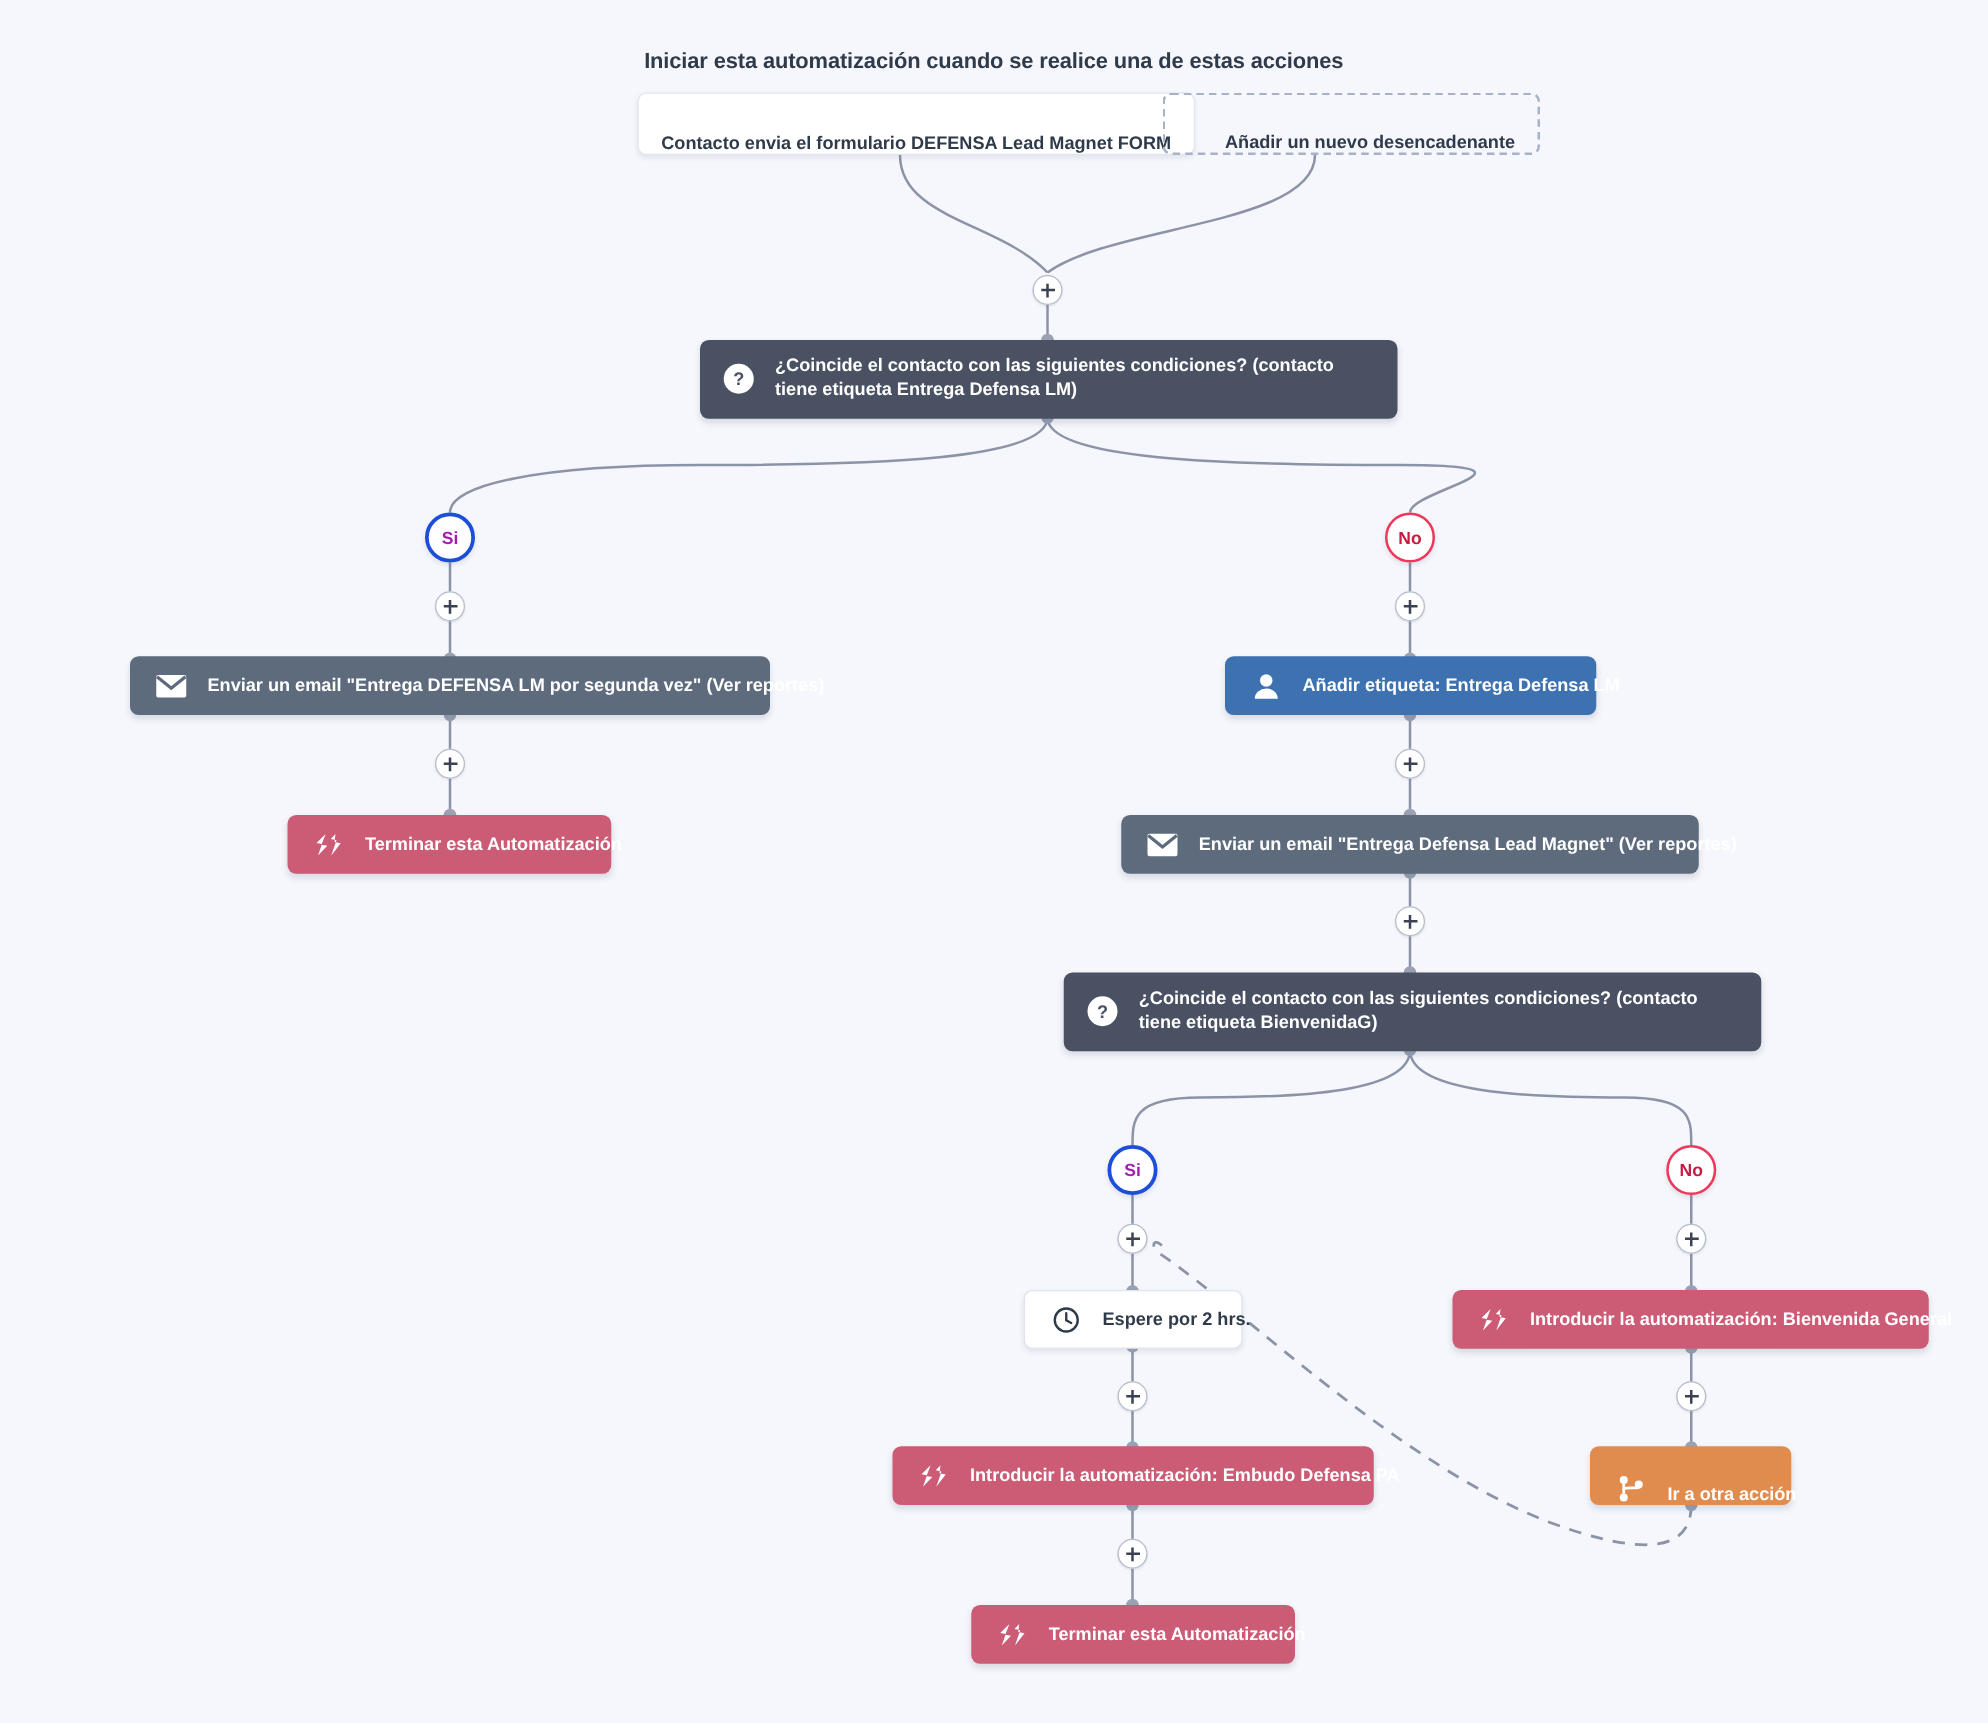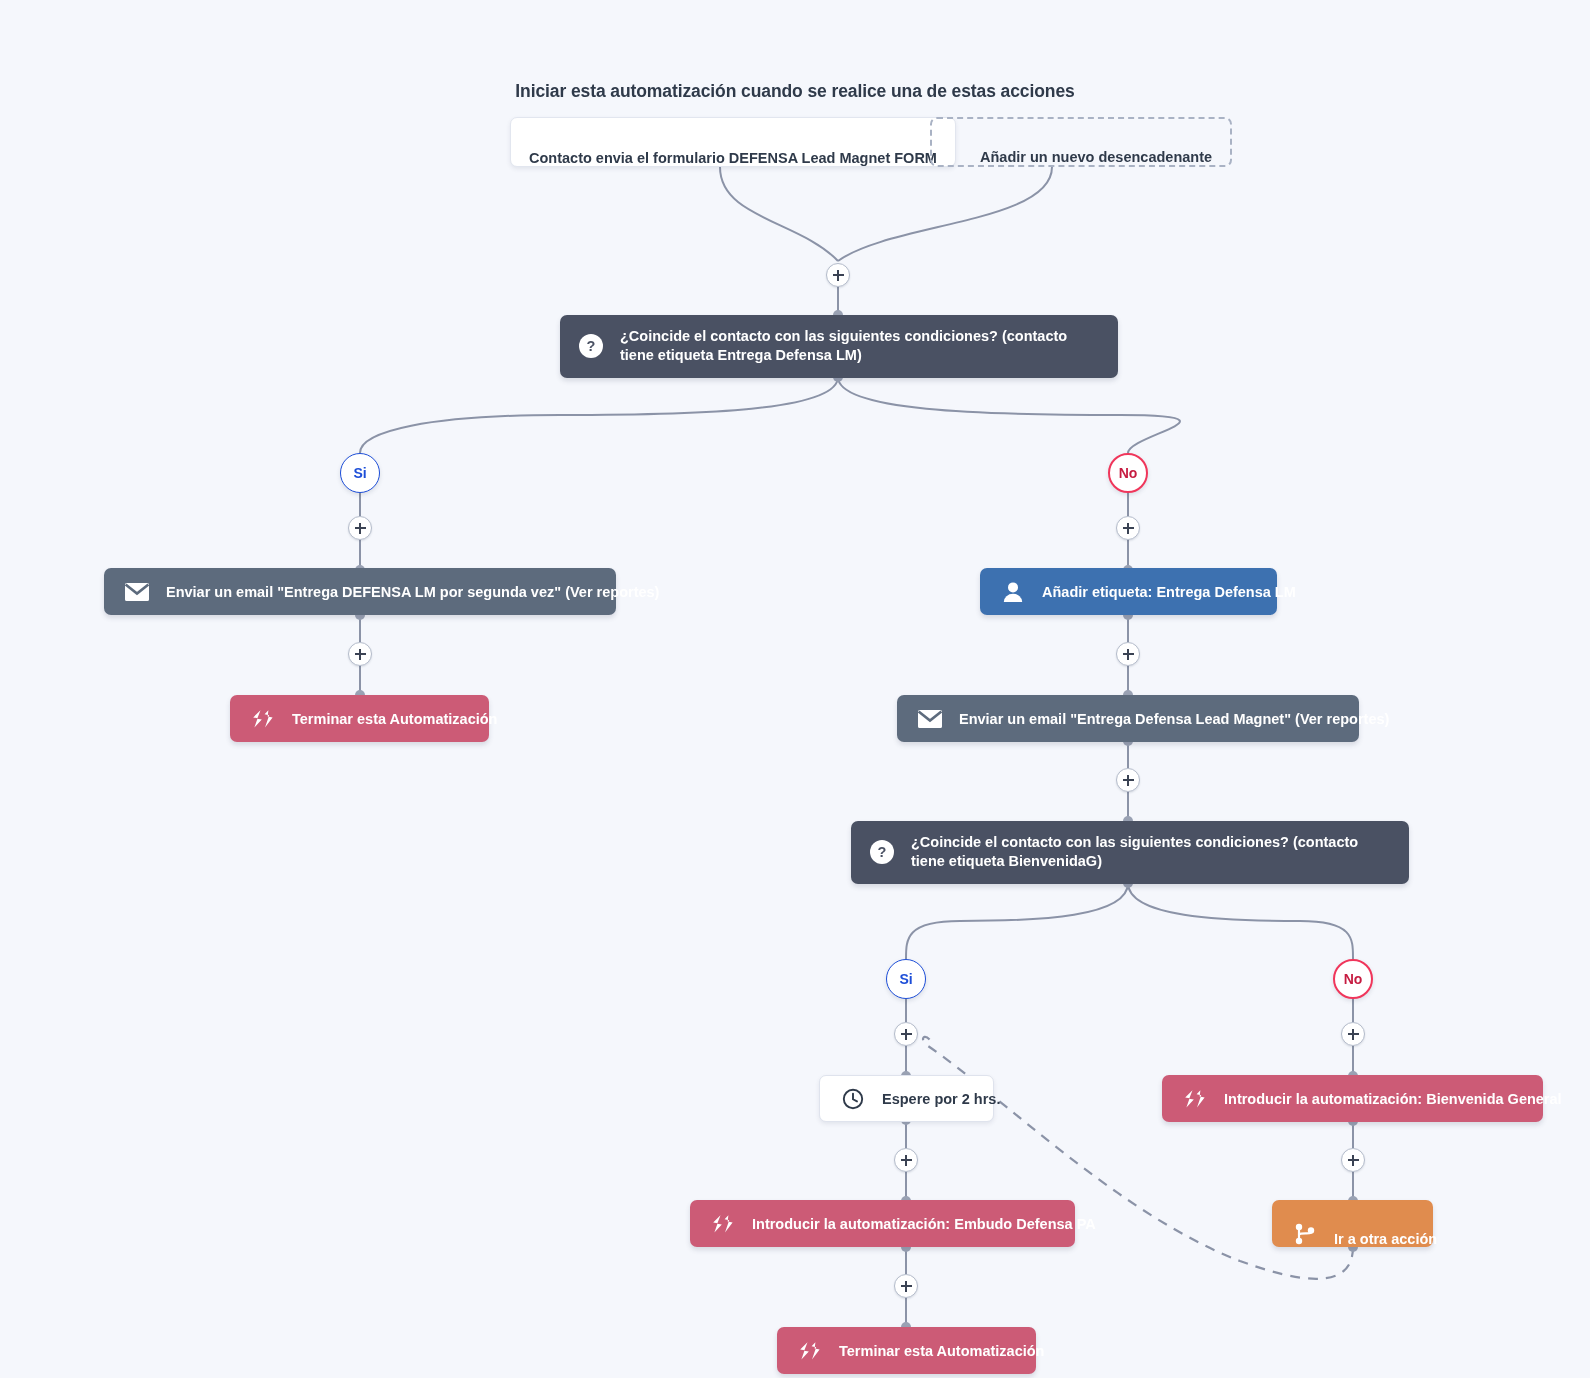--- a/index.html
+++ b/index.html
@@ -12,21 +12,20 @@
     width: 1590px; height: 1378px;
     font-family: "Liberation Sans", sans-serif;
     position: relative;
     overflow: hidden;
   }
   #canvas {
     position: absolute;
     inset: 0;
     width: 1590px;
     height: 998px;
-    margin-top: 43px;
   }
   
   #edges {
     position: absolute;
     left: 0; top: 0;
     width: 1590px; height: 1378px;
     pointer-events: none;
   }
   
   .node {
@@ -144,21 +143,21 @@
     width: 40px; height: 40px;
     border-radius: 50%;
     background: #ffffff;
     display: flex;
     align-items: center;
     justify-content: center;
     font-size: 14px;
     font-weight: bold;
     box-shadow: 0 2px 4px rgba(60,70,95,0.14);
   }
-  .branch.yes { border: 1px solid #1d4ed8; color: #1d4ed8; }
+  .branch.yes { border: 3px solid #1d4ed8; color: #a21caf; }
   .branch.no  { border: 2px solid #f0365b; color: #c61c41; }
 
   
 </style>
 </head>
 <body>
 
 <div id="canvas">
 
   <svg id="edges" viewBox="0 0 1590 1378" xmlns="http://www.w3.org/2000/svg">
@@ -353,21 +352,21 @@
       <span class="ic">
         <svg width="22" height="22" viewBox="0 0 22 22" fill="none" stroke="#2f3a4a" stroke-width="1.9">
             <circle cx="11" cy="11" r="9.2"></circle>
             <path d="M11 5.6 V11.3 L15.0 13.4" stroke-linecap="round"></path>
           </svg>
       </span>
       <span>Espere por 2 hrs.</span>
     </div>
   </div>
 
-  <div class="node" style="left:690px; top:1157px;border-radius:11px;">
+  <div class="node" style="left:714px; top:1157px;border-radius:11px;">
     <div class="card endflow" style="width:385px;">
       <span class="ic">
         <svg width="26" height="20" viewBox="0 0 26 20">
             <path d="M10.5 1.2 L3.2 8.4 L7.6 9.2 L4.4 18.4 L11.8 10.6 L7.2 9.8 Z" fill="#ffffff"></path>
             <path d="M18.4 1.2 L14.6 5.2 L19.2 6.2 L15.0 18.4 L22.6 8.6 L17.6 7.6 Z" fill="#ffffff"></path>
           </svg>
       </span>
       <span>Introducir la automatización: Embudo Defensa PA</span>
     </div>
   </div>

